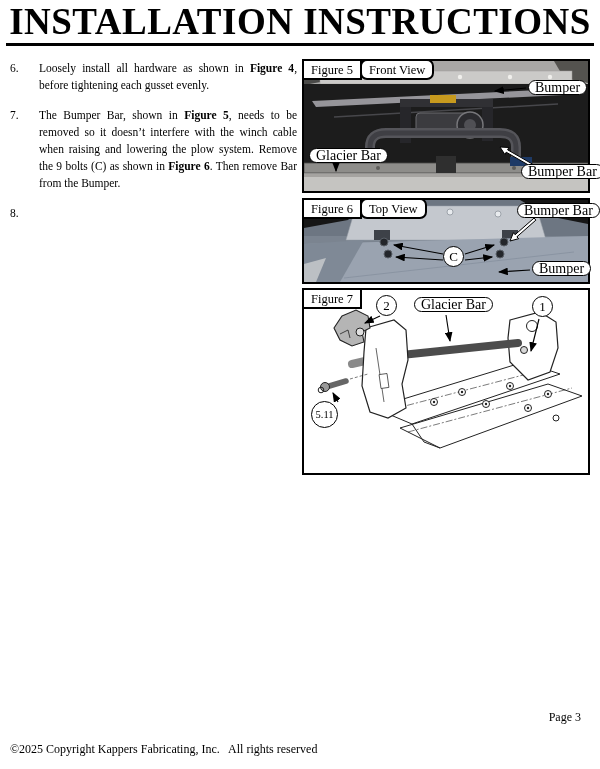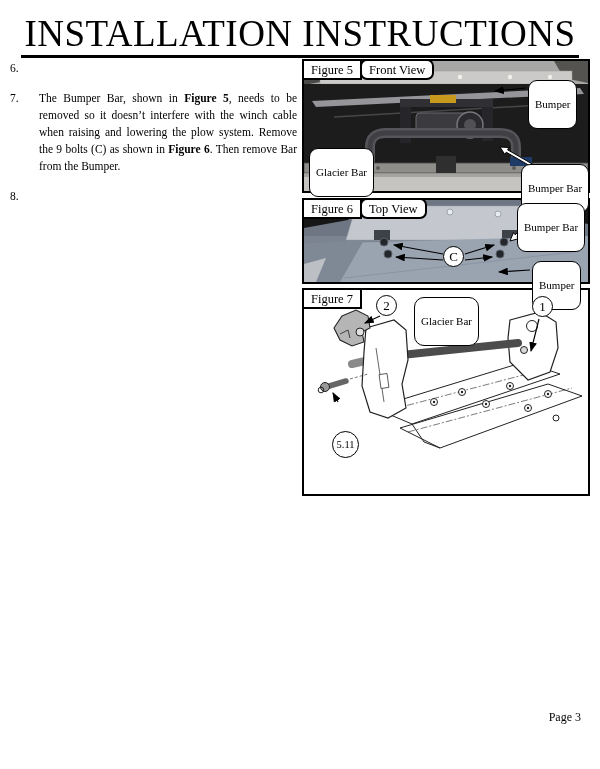--- a/index.html
+++ b/index.html
@@ -1,60 +1,61 @@
 <!DOCTYPE html>
 <html><head>
 <meta charset="utf-8">
 <style>
   html,body{margin:0;padding:0;background:#fff;}
   .page{position:relative;width:600px;height:769px;background:#fff;overflow:hidden;
         font-family:"Liberation Serif", serif;color:#000;}
   
   .title-wrap{position:absolute;top:1px;left:0;right:0;text-align:center;}
-  .title{display:inline-block;font-size:37px;font-weight:400;letter-spacing:.5px;
-         border-bottom:3px solid #000;padding:12px 3px 1px 3px;line-height:1.12;white-space:nowrap;}
+  .title{display:inline-block;font-size:37px;font-weight:700;letter-spacing:.5px;
+         border-bottom:3px solid #000;padding:0 3px 1px 3px;line-height:1.12;white-space:nowrap;}
   
   .instructions{position:absolute;left:10px;top:60px;width:287px;font-size:11.5px;line-height:17px;}
   .item{display:flex;margin-bottom:13px;}
   .item .num{width:29px;flex:none;}
   .item .text{flex:1;text-align:justify;}
   .item .text b{font-weight:700;}
   
   .figures{position:absolute;left:302px;top:59px;width:288px;}
   .figure{position:relative;border:2px solid #000;background:#fff;box-sizing:border-box;}
   .figure svg{display:block;}
   .fig5{height:134px;margin-bottom:5px;}
   .fig6{height:86px;margin-bottom:4px;}
-  .fig7{height:208px;}
+  .fig7{height:187px;}
   .figtag-row{position:absolute;top:-2px;left:-2px;display:flex;z-index:3;}
   .figtag{background:#fff;border:2px solid #000;padding:0 7px;height:21px;line-height:19px;
           font-size:12.5px;box-sizing:border-box;white-space:nowrap;}
   .figtag + .figtag{margin-left:-2px;border-radius:7px;}
   .pill{position:absolute;background:#fff;border:1.3px solid #000;border-radius:9px;
-        font-size:11px;line-height:13px;padding:17px 6px;white-space:nowrap;z-index:3;}
+        font-size:14px;line-height:13px;padding:0 6px;white-space:nowrap;z-index:3;}
   .ccall{position:absolute;background:#fff;border:1.6px solid #000;border-radius:50%;
          display:flex;align-items:center;justify-content:center;z-index:3;
          width:21px;height:21px;font-size:13px;box-sizing:border-box;}
   .ccall.small{width:27px;height:27px;font-size:10.5px;}
   
   .footer-left{position:absolute;left:10px;top:742px;font-size:12px;white-space:pre;}
   .footer-right{position:absolute;right:19px;top:710px;font-size:12px;}
 </style>
 </head>
 <body>
 
 <div class="page">
 
   <div class="title-wrap">
     <span class="title">INSTALLATION INSTRUCTIONS</span>
   </div>
 
   <div class="instructions">
     <div class="item">
       <div class="num">6.</div>
+      <div class="text"><span>Loosely install all hardware as shown in </span><b>Figure 4</b><span>, before tightening each gusset evenly.</span></div>
     </div>
     <div class="item">
       <div class="num">7.</div>
       <div class="text"><span>The Bumper Bar, shown in </span><b>Figure 5</b><span>, needs to be removed so it doesn’t interfere with the winch cable when raising and lowering the plow system. Remove the 9 bolts (C) as shown in </span><b>Figure 6</b><span>. Then remove Bar from the Bumper.</span></div>
     </div>
     <div class="item">
       <div class="num">8.</div>
     </div>
   </div>
 
@@ -208,20 +209,21 @@
           <line x1="235" y1="29" x2="227" y2="61" stroke="#000" stroke-width="1.1" marker-end="url(#ah7)"></line>
           <line x1="34" y1="112" x2="29" y2="103" stroke="#000" stroke-width="1.1" marker-end="url(#ah7)"></line>
         </g>
       </svg>
       <div class="figtag-row">
         <span class="figtag">Figure 7</span>
       </div>
       <div class="ccall" style="left:72px;top:5px;">2</div>
       <div class="pill" style="left:110px;top:7px;border-radius:10px;">Glacier Bar</div>
       <div class="ccall" style="left:228px;top:6px;">1</div>
-      <div class="ccall small" style="left:28px;top:111px;margin-top:30px;">5.11</div>
+      <div class="ccall small" style="left:7px;top:111px;">5.11</div>
     </div>
 
   </div>
 
+  <div class="footer-left">©2025 Copyright Kappers Fabricating, Inc.   All rights reserved</div>
   <div class="footer-right">Page 3</div>
 
 </div>
 
 </body></html>

